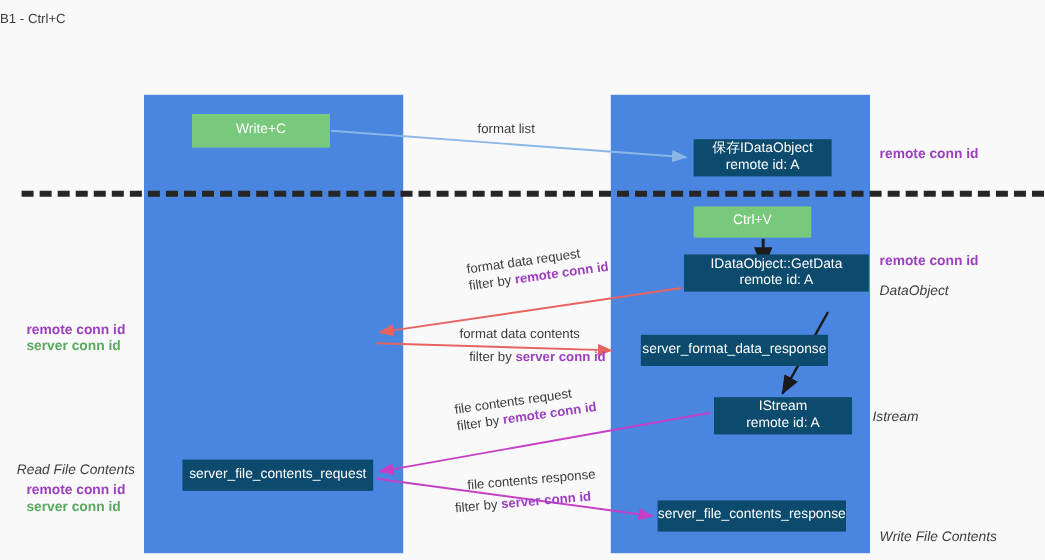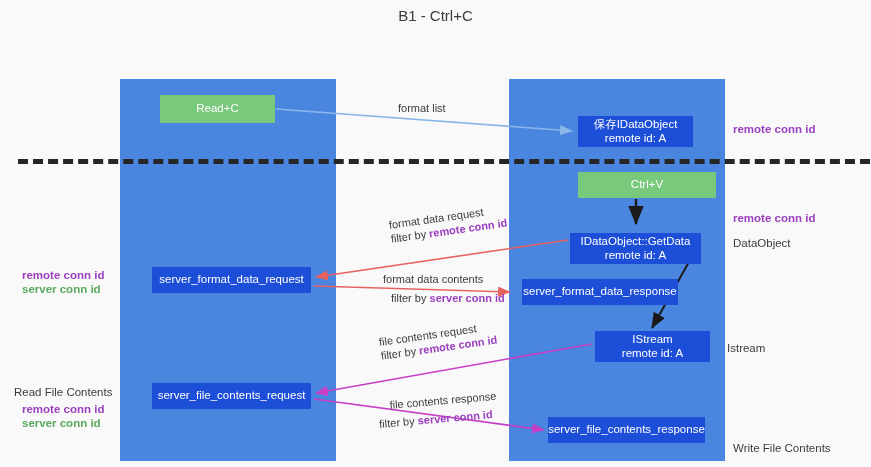--- a/index.html
+++ b/index.html
@@ -21,56 +21,56 @@
     position:absolute;text-align:center;
     font-size:11.5px;color:#464646;line-height:13px;
   }
   .lane-head .t1{display:block;}
   .lane-head .t2{display:block;}
   .head-b1{left:120px;top:47px;width:216px;}
   .head-a1{left:509px;top:47px;width:216px;}
 
   
   #title{
-    position:absolute;left:0;top:6px;width:871px;text-align:center;
-    font-size:15px;color:#3c3c3c;line-height:20px;
+    position:absolute;left:0;top:6px;width:871px;text-align:left;
+    font-size:11px;color:#3c3c3c;line-height:20px;
   }
   #title span{display:block;}
 
   
   #dashed{
     position:absolute;left:18px;top:159px;width:852px;height:0;
     border-top:5px dashed #262626;
   }
 
   
   .node{
     position:absolute;box-sizing:border-box;
     display:flex;flex-direction:column;align-items:center;justify-content:center;
     color:#ffffff;font-size:11.5px;line-height:13.5px;text-align:center;
   }
   .node span{display:block;white-space:nowrap;}
-  .orange{background:#1d4ed8;}
+  .orange{background:#0c4a6e;}
   .green{background:#79c97c;}
 
   .n-ctrlc   {left:160px;top:95px;width:115px;height:28px;}
   .n-saveido {left:578px;top:116px;width:115px;height:31px;}
-  .n-ctrlv   {left:578px;top:172px;width:138px;height:26px;}
-  .n-getdata {left:570px;top:233px;width:131px;height:31px;}
+  .n-ctrlv   {left:578px;top:172px;width:98px;height:26px;}
+  .n-getdata {left:570px;top:212px;width:154px;height:31px;}
   .n-sfdreq  {left:152px;top:267px;width:159px;height:26px;}
-  .n-sfdresp {left:522px;top:279px;width:156px;height:26px;}
+  .n-sfdresp {left:534px;top:279px;width:156px;height:26px;}
   .n-istream {left:595px;top:331px;width:115px;height:31px;}
   .n-sfcreq  {left:152px;top:383px;width:159px;height:26px;}
   .n-sfcresp {left:548px;top:417px;width:157px;height:26px;}
 
   
   .annot{position:absolute;font-size:11.5px;line-height:14px;white-space:nowrap;}
   .purple{color:#9c3fbf;font-weight:bold;}
   .greenlbl{color:#5aa95e;font-weight:bold;}
-  .plain{color:#3c3c3c;}
+  .plain{color:#3c3c3c;font-style:italic;}
 
   .a-rc-top   {left:733px;top:122px;}
   .a-rc-mid   {left:733px;top:211px;}
   .a-dataobj  {left:733px;top:236px;}
   .a-istream  {left:727px;top:341px;}
   .a-write    {left:733px;top:441px;}
 
   .a-left-mid {left:22px;top:268px;}
   .a-left-read{left:14px;top:385px;}
   .a-left-bot {left:22px;top:402px;}
@@ -130,40 +130,37 @@
     <line x1="690" y1="260" x2="652" y2="328" stroke="#1a1a1a" stroke-width="2" marker-end="url(#ah-blk)"></line>
 
     <line x1="592" y1="344" x2="316" y2="393" stroke="#c63fc6" stroke-width="1.6" marker-end="url(#ah-mag)"></line>
 
     <line x1="314" y1="399" x2="544" y2="430" stroke="#c63fc6" stroke-width="1.6" marker-end="url(#ah-mag)"></line>
   </svg>
 
   <div id="dashed"></div>
 
   <div class="node green n-ctrlc">
-    <span>Read+C</span>
+    <span>Write+C</span>
   </div>
 
   <div class="node orange n-saveido">
     <span>保存IDataObject</span>
     <span>remote id: A</span>
   </div>
 
   <div class="node green n-ctrlv">
     <span>Ctrl+V</span>
   </div>
 
   <div class="node orange n-getdata">
     <span>IDataObject::GetData</span>
     <span>remote id: A</span>
   </div>
 
-  <div class="node orange n-sfdreq">
-    <span>server_format_data_request</span>
-  </div>
 
   <div class="node orange n-sfdresp">
     <span>server_format_data_response</span>
   </div>
 
   <div class="node orange n-istream">
     <span>IStream</span>
     <span>remote id: A</span>
   </div>
 

